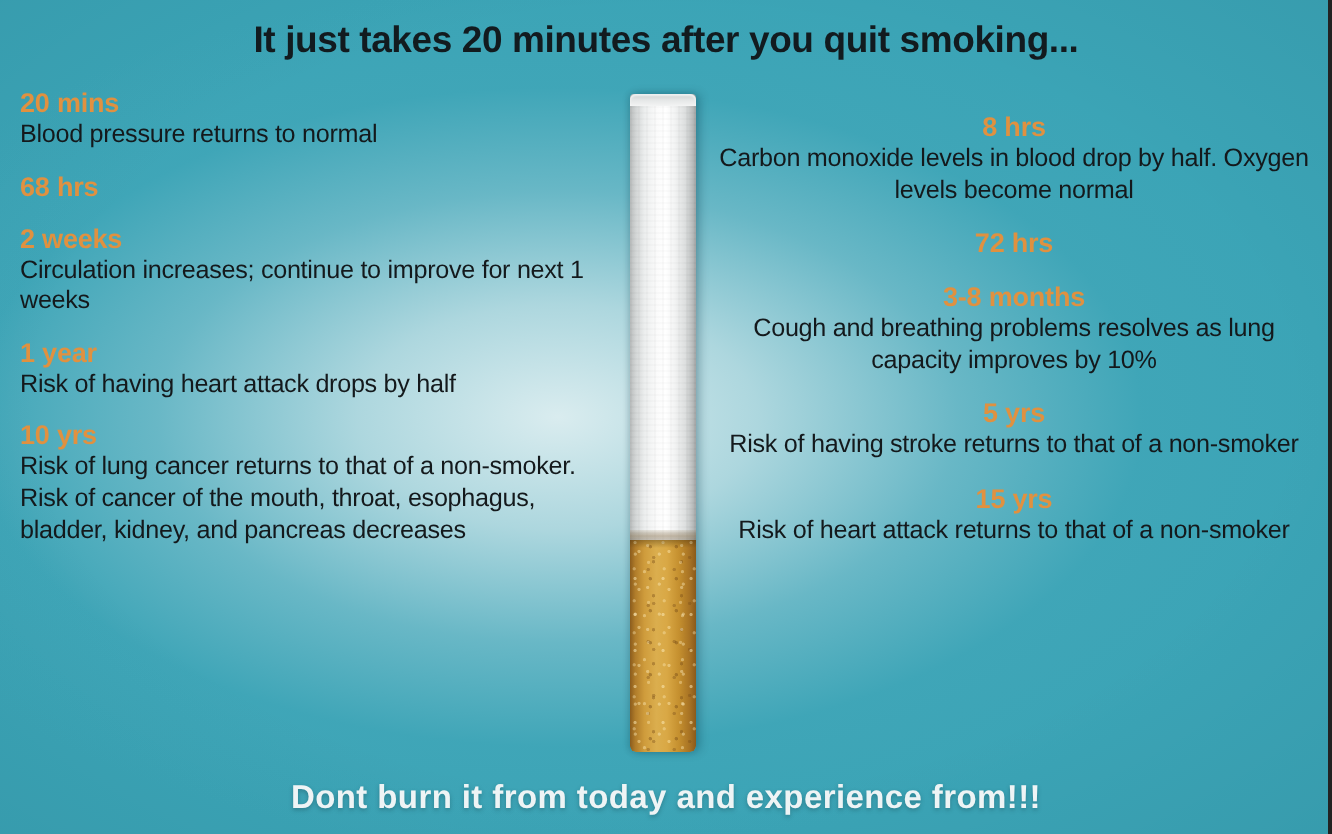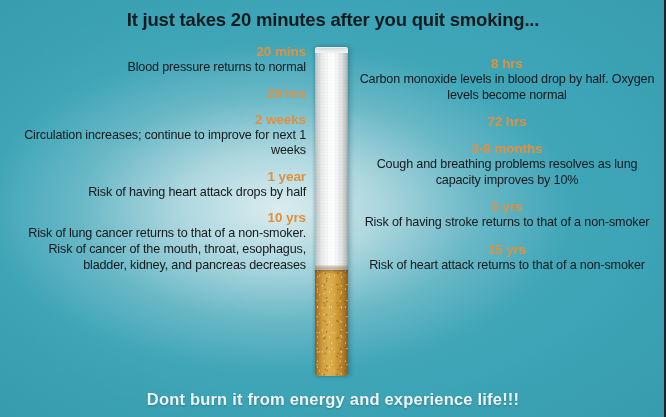--- a/index.html
+++ b/index.html
@@ -159,21 +159,21 @@
 
   
   .col {
     position: absolute;
     z-index: 5;
   }
   .col-left {
     left: 10px;
     top: 44px;
     width: 296px;
-    text-align: right;
+    text-align: left;
   }
   .col-right {
     left: 357px;
     top: 56px;
     width: 300px;
     text-align: center;
   }
   .entry {
     margin-bottom: 11px;
   }
@@ -207,21 +207,21 @@
     <div class="cig-seam"></div>
     <div class="cig-filter"></div>
   </div>
 
   <div class="col col-left">
     <div class="entry">
       <div class="stamp">20 mins</div>
       <div class="desc">Blood pressure returns to normal</div>
     </div>
     <div class="entry">
-      <div class="stamp">29 hrs</div>
+      <div class="stamp">68 hrs</div>
     </div>
     <div class="entry">
       <div class="stamp">2 weeks</div>
       <div class="desc">Circulation increases; continue to improve for next 1 weeks</div>
     </div>
     <div class="entry">
       <div class="stamp">1 year</div>
       <div class="desc">Risk of having heart attack drops by half</div>
     </div>
     <div class="entry">
@@ -245,15 +245,15 @@
     <div class="entry">
       <div class="stamp">5 yrs</div>
       <div class="desc">Risk of having stroke returns to that of a non-smoker</div>
     </div>
     <div class="entry">
       <div class="stamp">15 yrs</div>
       <div class="desc">Risk of heart attack returns to that of a non-smoker</div>
     </div>
   </div>
 
-  <div class="footer">Dont burn it from energy and experience life!!!</div>
+  <div class="footer">Dont burn it from today and experience from!!!</div>
 
 </div>
 
 </body></html>

